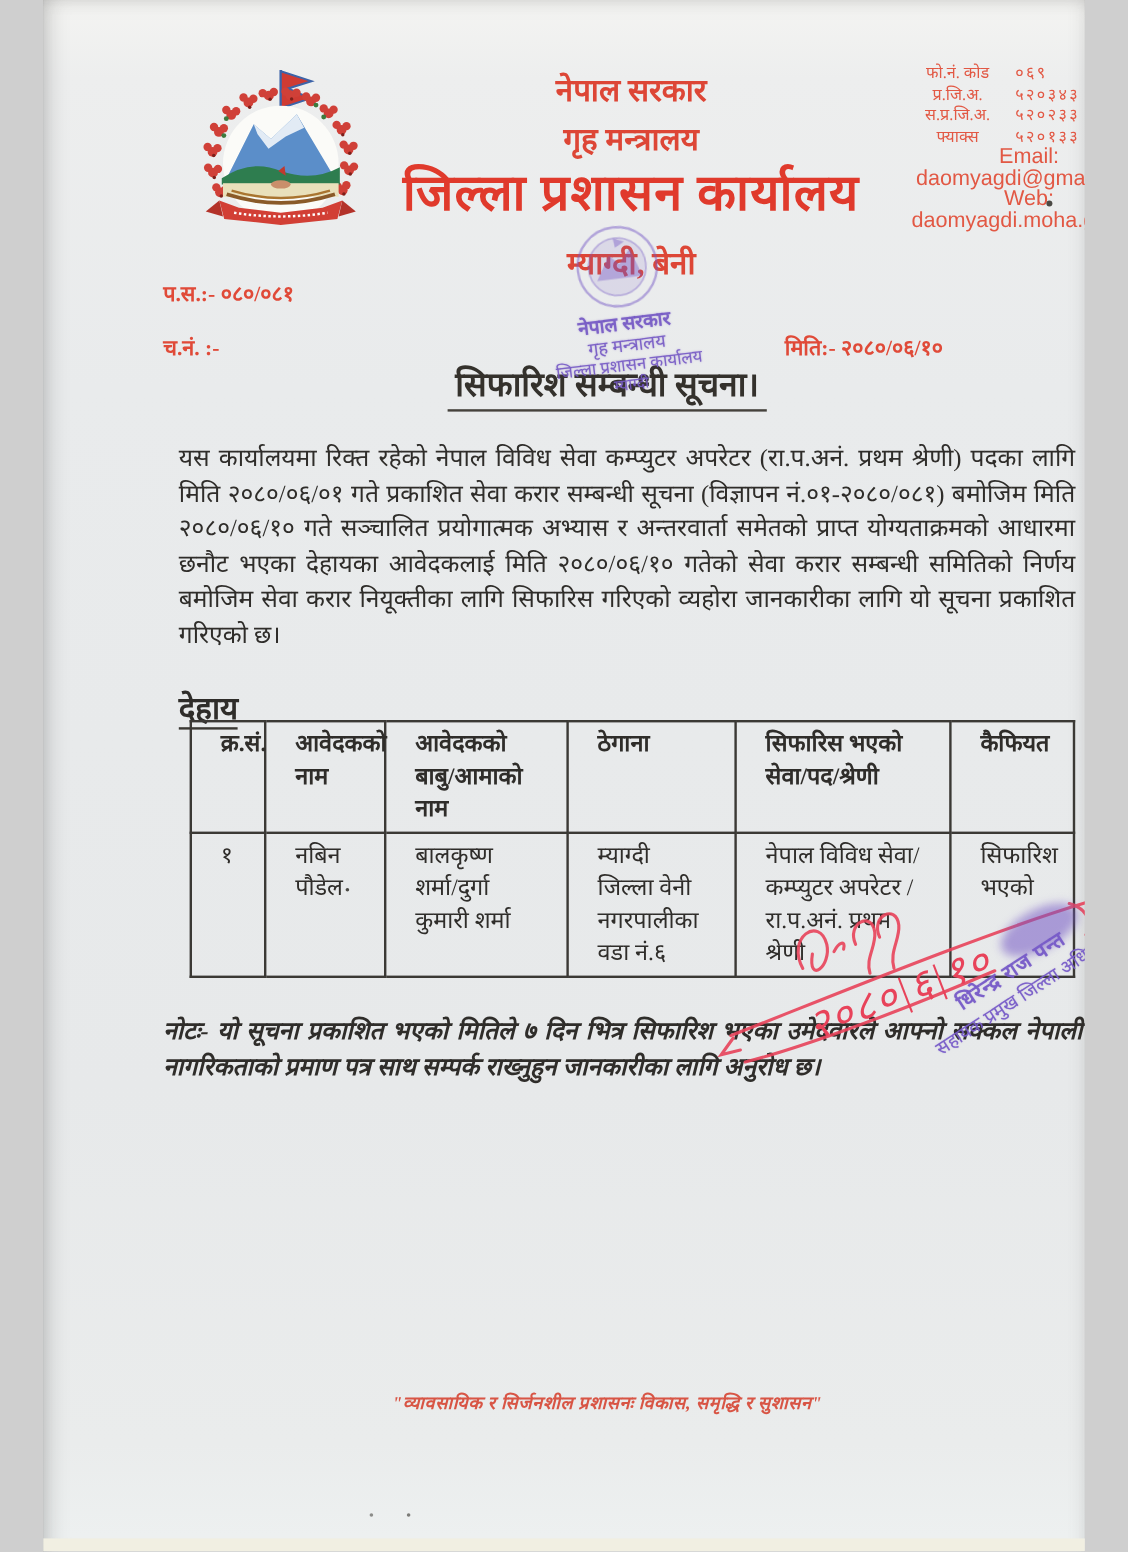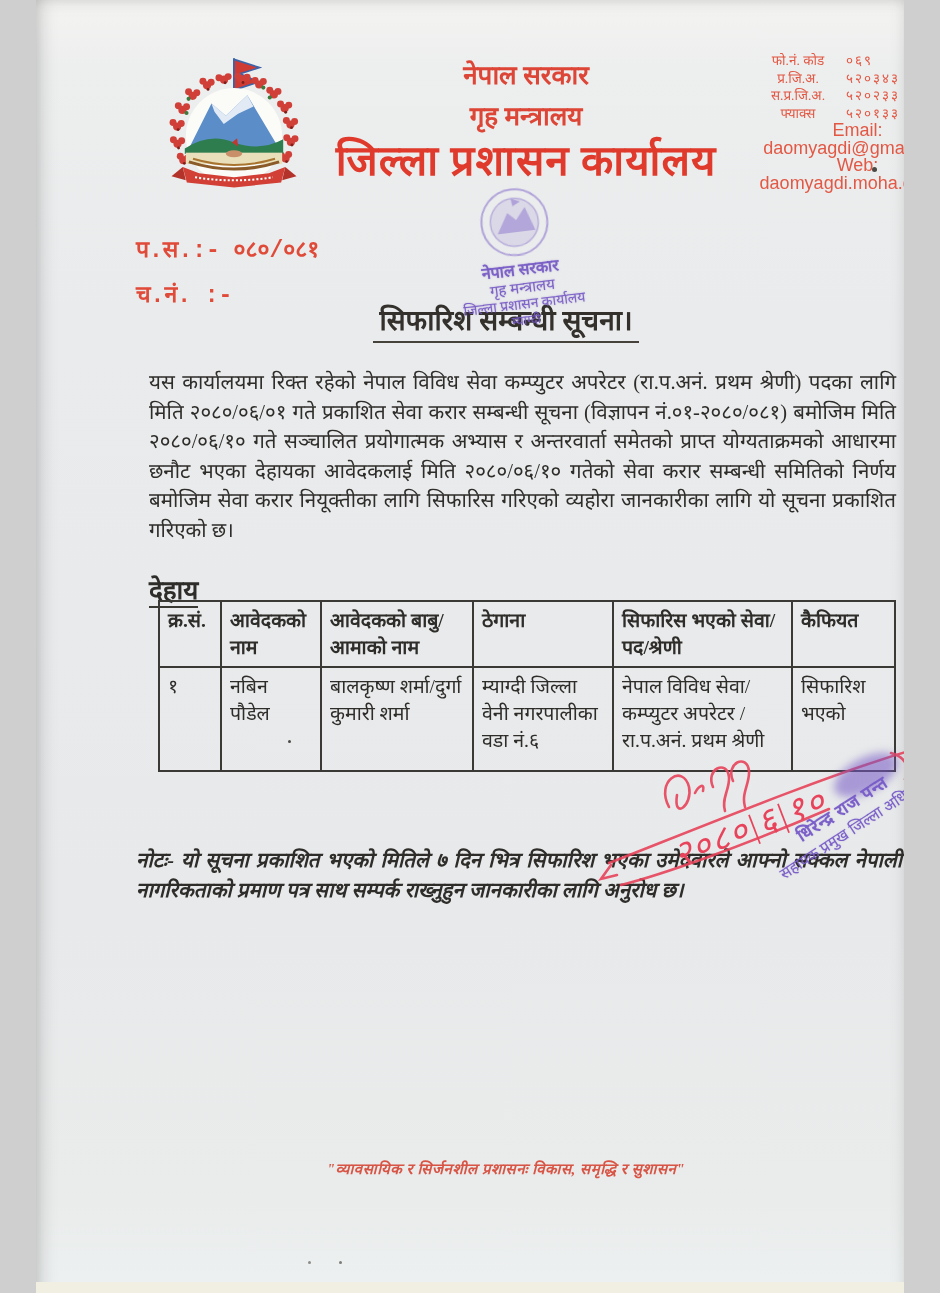--- a/index.html
+++ b/index.html
@@ -17,29 +17,29 @@
   .center-head{left:250px;width:480px;text-align:center;}
   .gov-line{top:56px;font-size:26px;font-weight:bold;}
   .ministry-line{top:97px;font-size:26px;font-weight:bold;}
   .office-line{top:130px;font-size:42px;font-weight:bold;letter-spacing:1px;color:#e03a2c;}
   .loc-line{top:200px;font-size:26px;font-weight:bold;z-index:1;}
   .contact{left:714px;top:52px;width:215px;font-size:13.5px;color:#e25844;line-height:17.5px;text-align:center;}
   .contact .crow{display:flex;}
   .contact .clabel{width:96px;}
   .contact .cval{letter-spacing:2px;}
   .contact .latin{font-family:"Liberation Sans","DejaVu Sans",sans-serif;font-size:18px;letter-spacing:0;}
-  .refblock{font-size:23px;font-weight:bold;color:#e04a38;font-family:Liberation Mono, monospace;}
+  .refblock{font-size:18px;font-weight:bold;color:#e04a38;}
   .title-wrap{top:300px;left:0;width:990px;text-align:center;}
   .doc-title{display:inline-block;font-size:28px;font-weight:bold;color:#34312c;
     border-bottom:2.5px solid #45423c;padding:0 6px 3px 6px;}
   .body-par{left:113px;top:368px;width:747px;font-size:20.5px;line-height:29.5px;text-align:justify;}
   .dehaya{left:113px;top:571px;font-size:26px;font-weight:bold;}
   .dehaya span{border-bottom:2px solid #3a3833;padding-bottom:1px;}
   table.main{position:absolute;left:122px;top:600px;border-collapse:collapse;table-layout:fixed;width:736px;}
-  table.main td{border:2px solid #3b3935;vertical-align:top;padding:5px 8px;font-size:19.5px;line-height:27px;}
+  table.main td{border:2px solid #3b3935;vertical-align:top;padding:5px 24px;font-size:19.5px;line-height:27px;}
   table.main .hd{font-weight:bold;height:62px;}
   table.main .dr td{height:92px;}
   
   .round-stamp{left:398px;top:190px;width:170px;height:140px;z-index:2;
     color:rgba(116,88,196,.88);transform:rotate(-7deg);pointer-events:none;}
   .round-stamp .st-line{position:absolute;width:100%;text-align:center;
     text-shadow:0 0 1.5px rgba(116,88,196,.55);}
   .stamp-emblem{position:absolute;left:47px;top:-6px;opacity:.75;filter:blur(.4px);}
   
   .diag-stamp{left:662px;top:795px;width:300px;transform:rotate(-33deg);transform-origin:center;
@@ -168,20 +168,21 @@
       <path d="M30,112 L46,118 L80,122 L114,118 L130,112 L126,127 L80,132 L34,127 Z" fill="#d23f35"></path>
       <path d="M30,112 L19,121 L33,125 Z" fill="#b33229"></path>
       <path d="M130,112 L141,121 L127,125 Z" fill="#b33229"></path>
       <path d="M42,122 Q80,128 118,122" stroke="#ffffff" stroke-width="2" stroke-dasharray="2,2" fill="none"></path>
     </g>
   </svg>
 
   <div class="abs red center-head gov-line">नेपाल सरकार</div>
   <div class="abs red center-head ministry-line">गृह मन्त्रालय</div>
   <div class="abs center-head office-line">जिल्ला प्रशासन कार्यालय</div>
+  <div class="abs red center-head loc-line">म्याग्दी, बेनी</div>
 
   <div class="abs contact">
     <div class="crow">
         <span class="clabel">फो.नं. कोड</span>
         <span class="cval">०६९</span>
       </div>
     <div class="crow">
         <span class="clabel">प्र.जि.अ.</span>
         <span class="cval">५२०३४३</span>
       </div>
@@ -192,20 +193,21 @@
     <div class="crow">
         <span class="clabel">फ्याक्स</span>
         <span class="cval">५२०१३३</span>
       </div>
     <div class="latin">Email: daomyagdi@gmail.com</div>
     <div class="latin">Web: daomyagdi.moha.gov.np</div>
   </div>
 
   <div class="abs refblock" style="left:100px;top:232px;">प.स.:- ०८०/०८१</div>
   <div class="abs refblock" style="left:100px;top:277px;text-align:right;">च.नं. :-</div>
+  <div class="abs refblock" style="left:618px;top:277px;">मिति:- २०८०/०६/१०</div>
 
   <div class="abs round-stamp">
     <svg class="stamp-emblem" width="76" height="76" viewBox="0 0 76 76">
       <circle cx="38" cy="38" r="33" fill="none" stroke="rgba(116,88,196,.65)" stroke-width="2"></circle>
       <circle cx="38" cy="38" r="24" fill="rgba(116,88,196,.18)" stroke="rgba(116,88,196,.5)" stroke-width="1.5"></circle>
       <path d="M20,48 L32,28 L40,36 L50,24 L58,48 Z" fill="rgba(116,88,196,.55)"></path>
       <path d="M37,14 L46,18 L38,22 Z" fill="rgba(116,88,196,.6)"></path>
     </svg>
     <div class="st-line" style="top:68px;font-size:16px;font-weight:bold;">नेपाल सरकार</div>
     <div class="st-line" style="top:87px;font-size:15px;">गृह मन्त्रालय</div>

